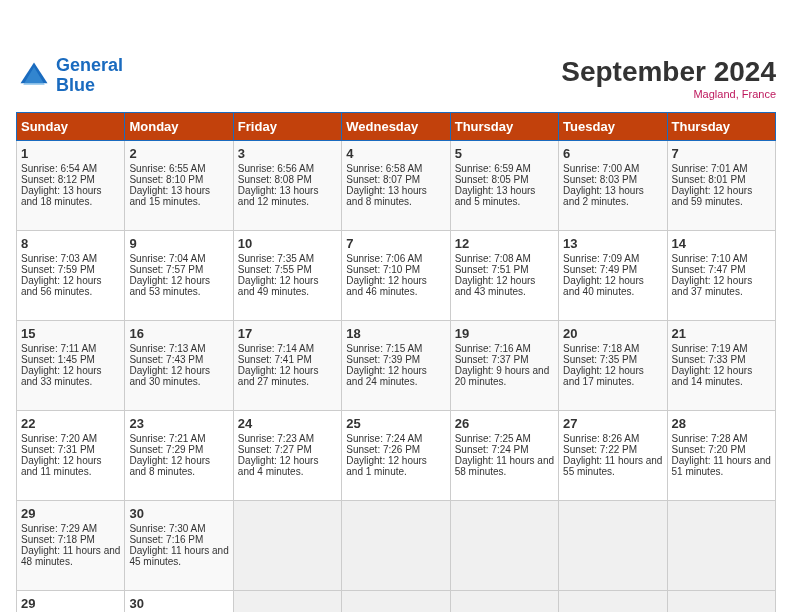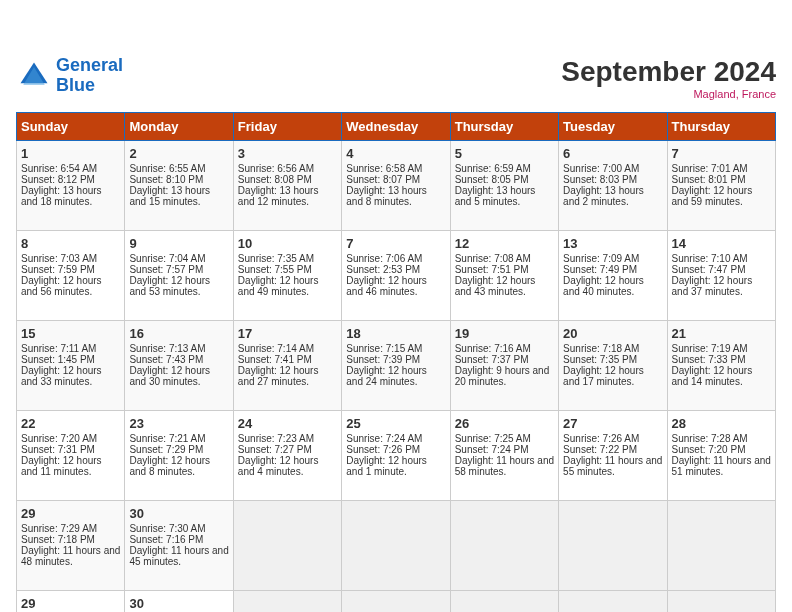--- a/index.html
+++ b/index.html
@@ -177,21 +177,21 @@
         </td>
         <td>
           <span class="day-num">10</span>
           <div>Sunrise: 7:35 AM</div>
           <div>Sunset: 7:55 PM</div>
           <div>Daylight: 12 hours and 49 minutes.</div>
         </td>
         <td>
           <span class="day-num">7</span>
           <div>Sunrise: 7:06 AM</div>
-          <div>Sunset: 2:53 PM</div>
+          <div>Sunset: 7:10 PM</div>
           <div>Daylight: 12 hours and 46 minutes.</div>
         </td>
         <td>
           <span class="day-num">12</span>
           <div>Sunrise: 7:08 AM</div>
           <div>Sunset: 7:51 PM</div>
           <div>Daylight: 12 hours and 43 minutes.</div>
         </td>
         <td>
           <span class="day-num">13</span>
@@ -276,21 +276,21 @@
           <div>Daylight: 12 hours and 1 minute.</div>
         </td>
         <td>
           <span class="day-num">26</span>
           <div>Sunrise: 7:25 AM</div>
           <div>Sunset: 7:24 PM</div>
           <div>Daylight: 11 hours and 58 minutes.</div>
         </td>
         <td>
           <span class="day-num">27</span>
-          <div>Sunrise: 7:26 AM</div>
+          <div>Sunrise: 8:26 AM</div>
           <div>Sunset: 7:22 PM</div>
           <div>Daylight: 11 hours and 55 minutes.</div>
         </td>
         <td>
           <span class="day-num">28</span>
           <div>Sunrise: 7:28 AM</div>
           <div>Sunset: 7:20 PM</div>
           <div>Daylight: 11 hours and 51 minutes.</div>
         </td>
       </tr>

